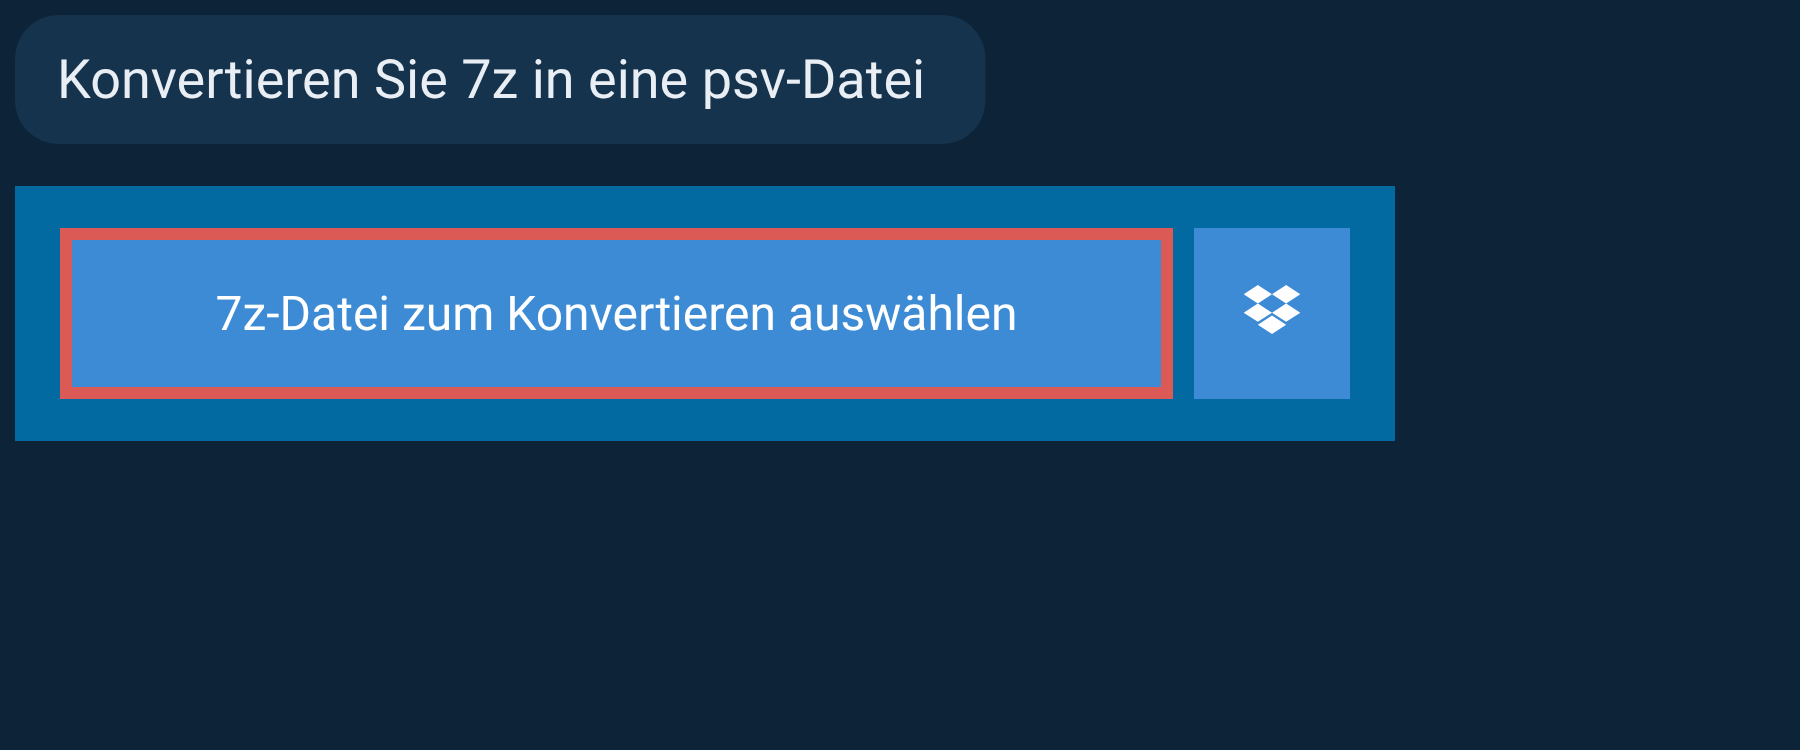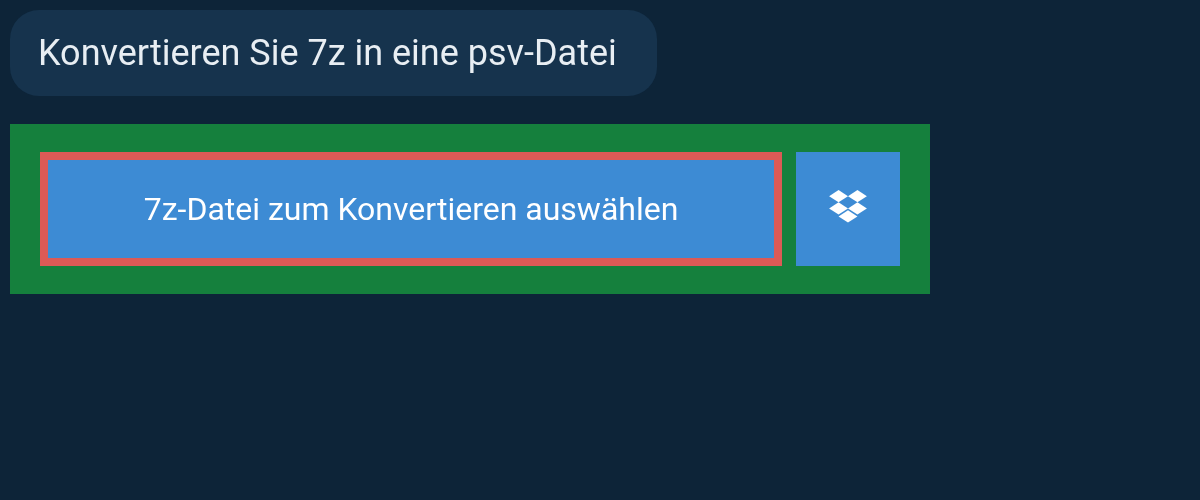--- a/index.html
+++ b/index.html
@@ -21,21 +21,21 @@
       margin-top: 10px;
       margin-left: 10px;
       border-radius: 29px;
     }
     .header-title {
       color: #e8eef3;
       font-size: 36px;
       font-weight: 400;
     }
     .upload-section {
-      background: #15803d;
+      background: #0369a1;
       margin-top: 28px;
       margin-left: 10px;
       padding: 28px 30px;
       width: 920px;
       display: flex;
       gap: 14px;
       align-items: stretch;
     }
     .file-select-button {
       flex: 1;

